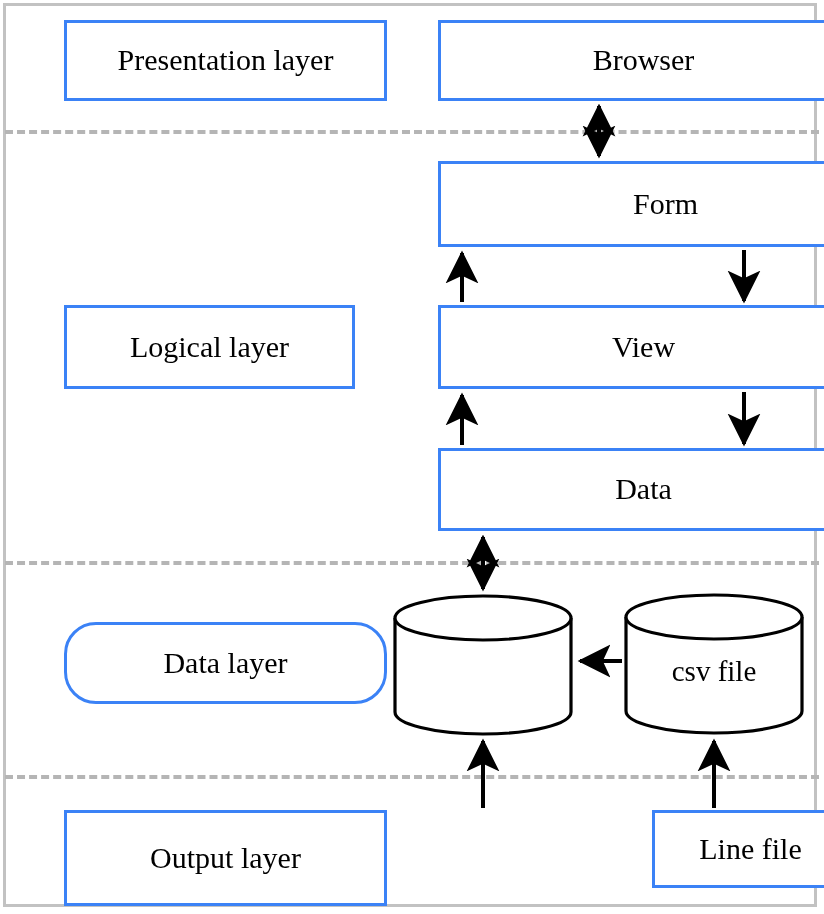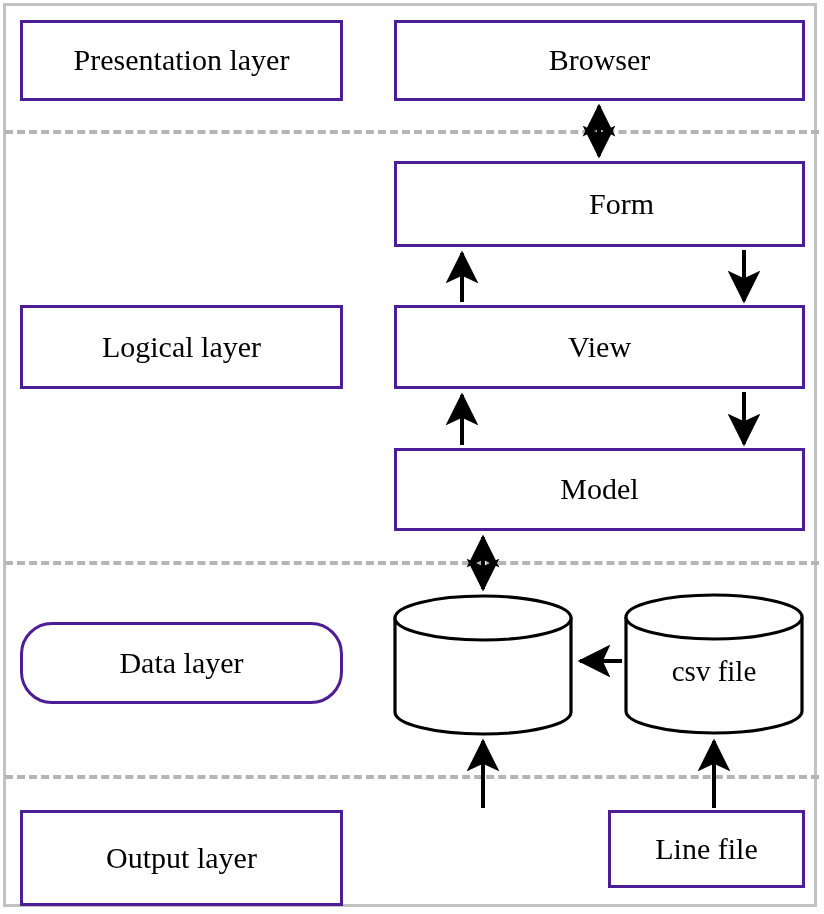--- a/index.html
+++ b/index.html
@@ -32,30 +32,31 @@
     position: absolute;
     left: 5px;
     width: 814px;
     height: 0;
     border-top: 4px dashed #b5b5b5;
   }
   
   .node {
     position: absolute;
     box-sizing: border-box;
-    border: 3px solid #4c1d95;
+    border: 3px solid #3b82f6;
     background: #ffffff;
     display: flex;
     align-items: center;
     justify-content: center;
     color: #000000;
     font-size: 30px;
     line-height: 1.15;
     text-align: center;
     white-space: nowrap;
+    margin-left: 44px;
   }
   
   .cylinder {
     position: absolute;
     box-sizing: border-box;
   }
   .cylinder .cyl-svg {
     position: absolute;
     left: 0;
     top: 0;
@@ -95,21 +96,21 @@
   <div class="outer-frame"></div>
 
   <div class="separator" style="top:130px;"></div>
   <div class="separator" style="top:561px;"></div>
   <div class="separator" style="top:775px;"></div>
 
   <div class="node" style="left:20px; top:20px; width:323px; height:81px;">
     <span>Presentation layer</span>
   </div>
 
-  <div class="node" style="left:20px; top:305px; width:323px; height:84px;justify-content:center;">
+  <div class="node" style="left:20px; top:305px; width:291px; height:84px;justify-content:center;">
     <span>Logical layer</span>
   </div>
 
   <div class="node" style="left:20px; top:622px; width:323px; height:82px;border-radius:32px;">
     <span>Data layer</span>
   </div>
 
   <div class="node" style="left:20px; top:810px; width:323px; height:96px;">
     <span>Output layer</span>
   </div>
@@ -120,21 +121,21 @@
 
   <div class="node" style="left:394px; top:161px; width:411px; height:86px;padding-left:44px;">
     <span>Form</span>
   </div>
 
   <div class="node" style="left:394px; top:305px; width:411px; height:84px;">
     <span>View</span>
   </div>
 
   <div class="node" style="left:394px; top:448px; width:411px; height:83px;">
-    <span>Model</span>
+    <span>Data</span>
   </div>
 
   <div class="cylinder" style="left:392px; top:593px; width:182px; height:144px;">
     <svg class="cyl-svg" width="182" height="144" viewBox="0 0 182 144">
       <path d="M3,25 L3,119 A88,22 0 0 0 179,119 L179,25" fill="#ffffff" stroke="#000000" stroke-width="3.2"></path>
       <ellipse cx="91" cy="25" rx="88" ry="22" fill="#ffffff" stroke="#000000" stroke-width="3.2"></ellipse>
     </svg>
     <div class="cyl-label">
     </div>
   </div>

